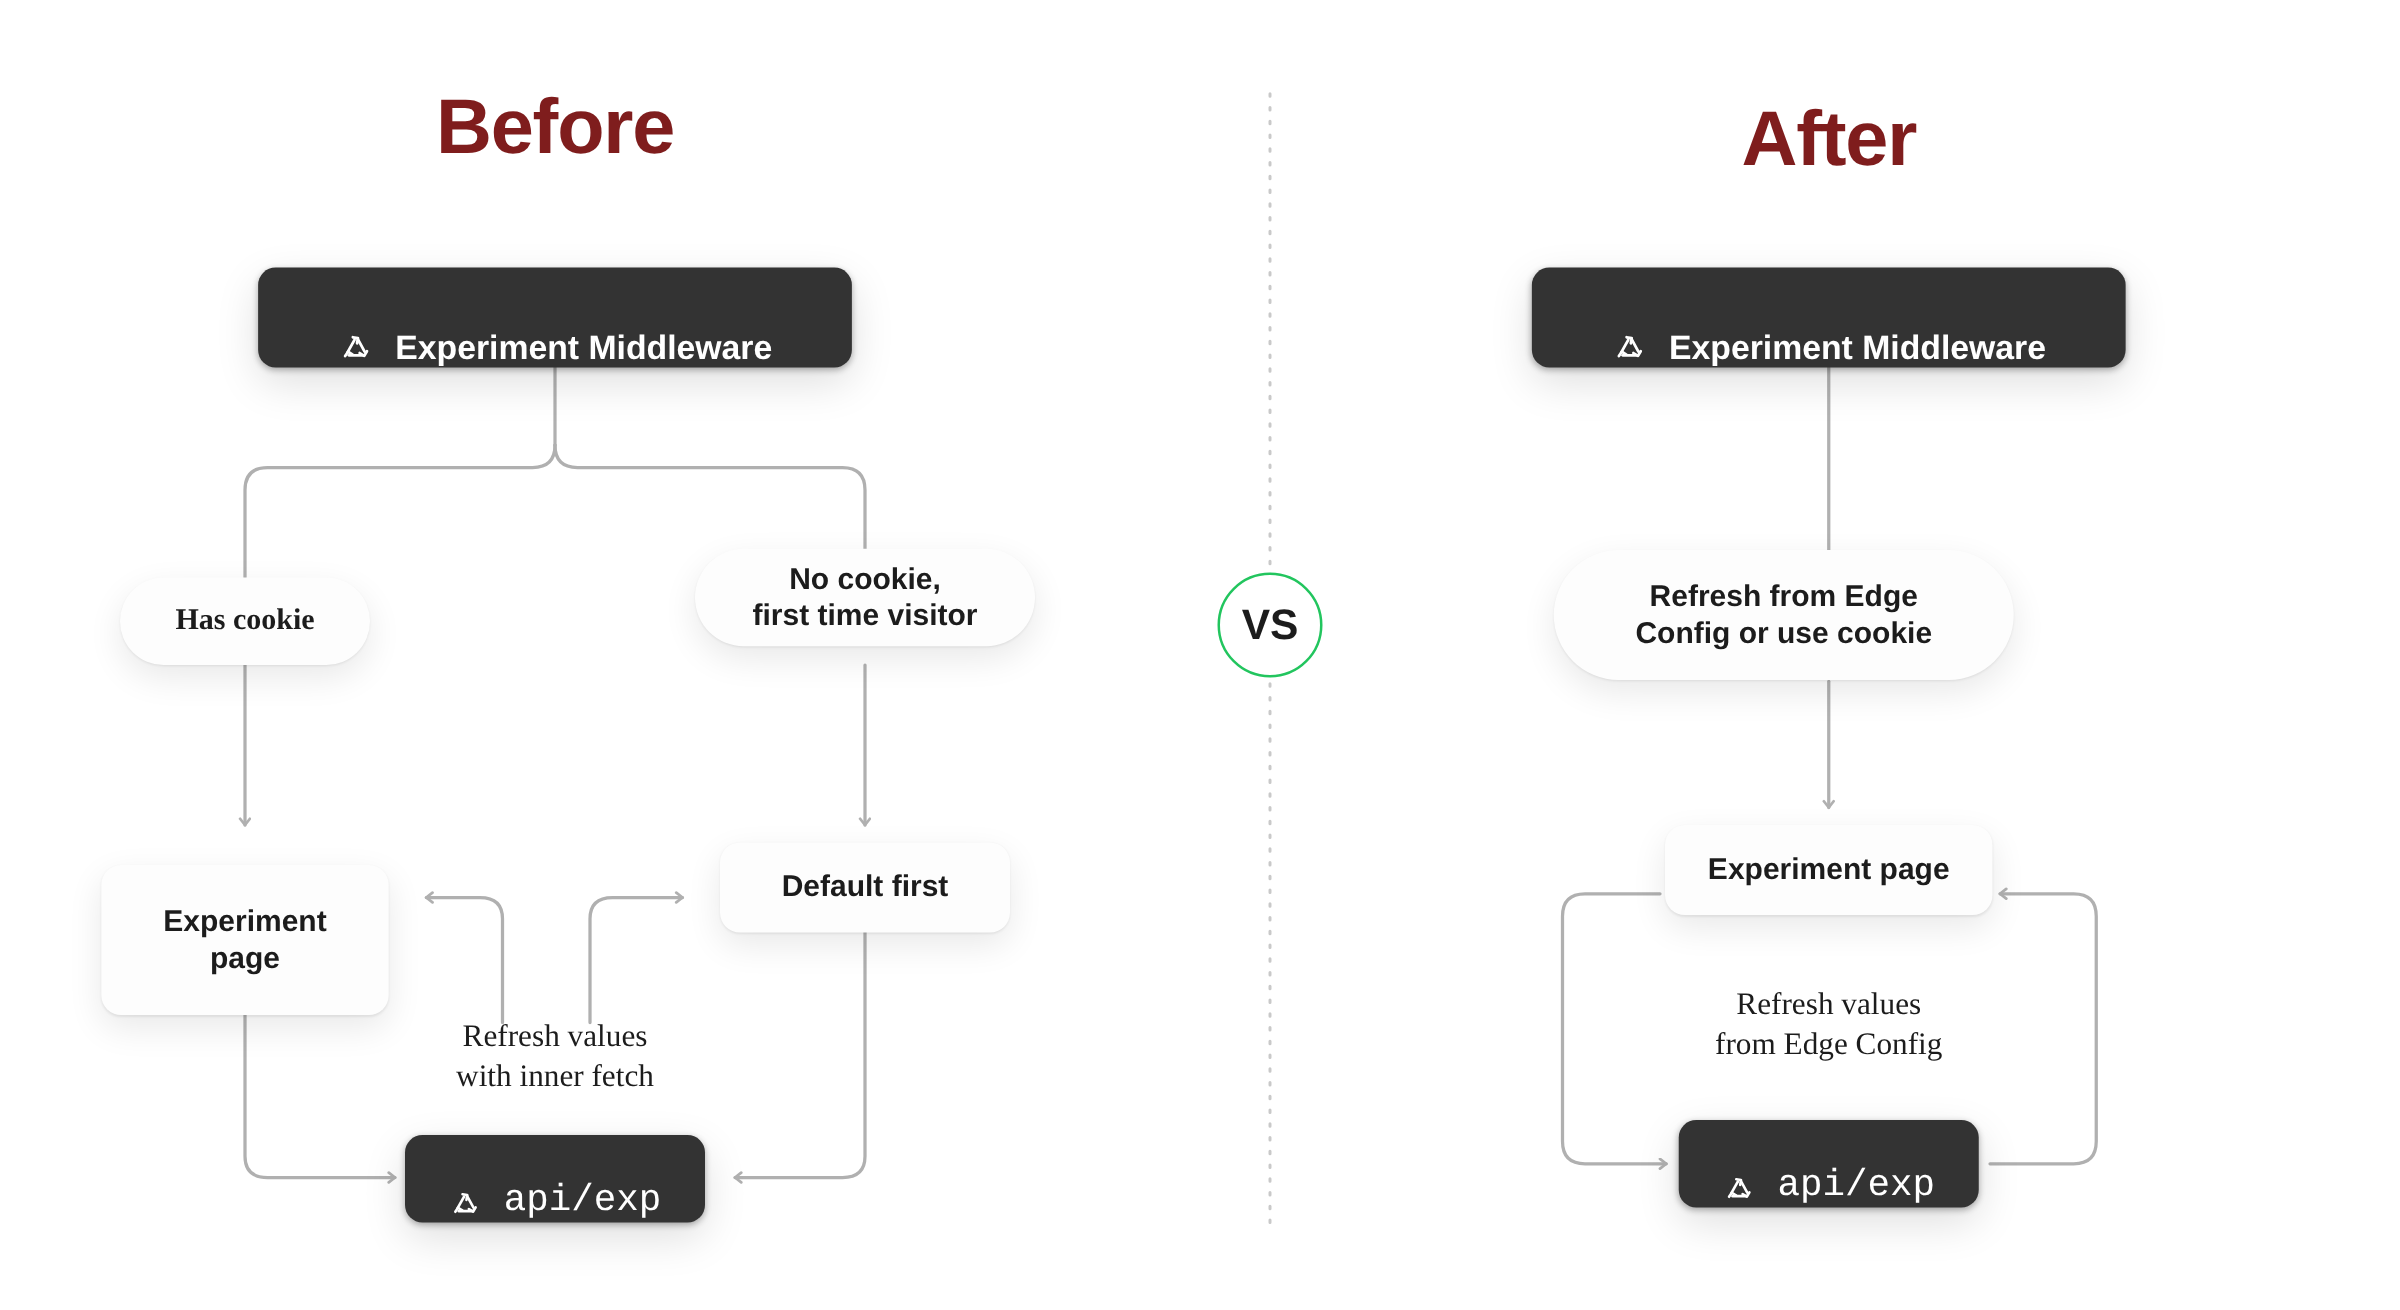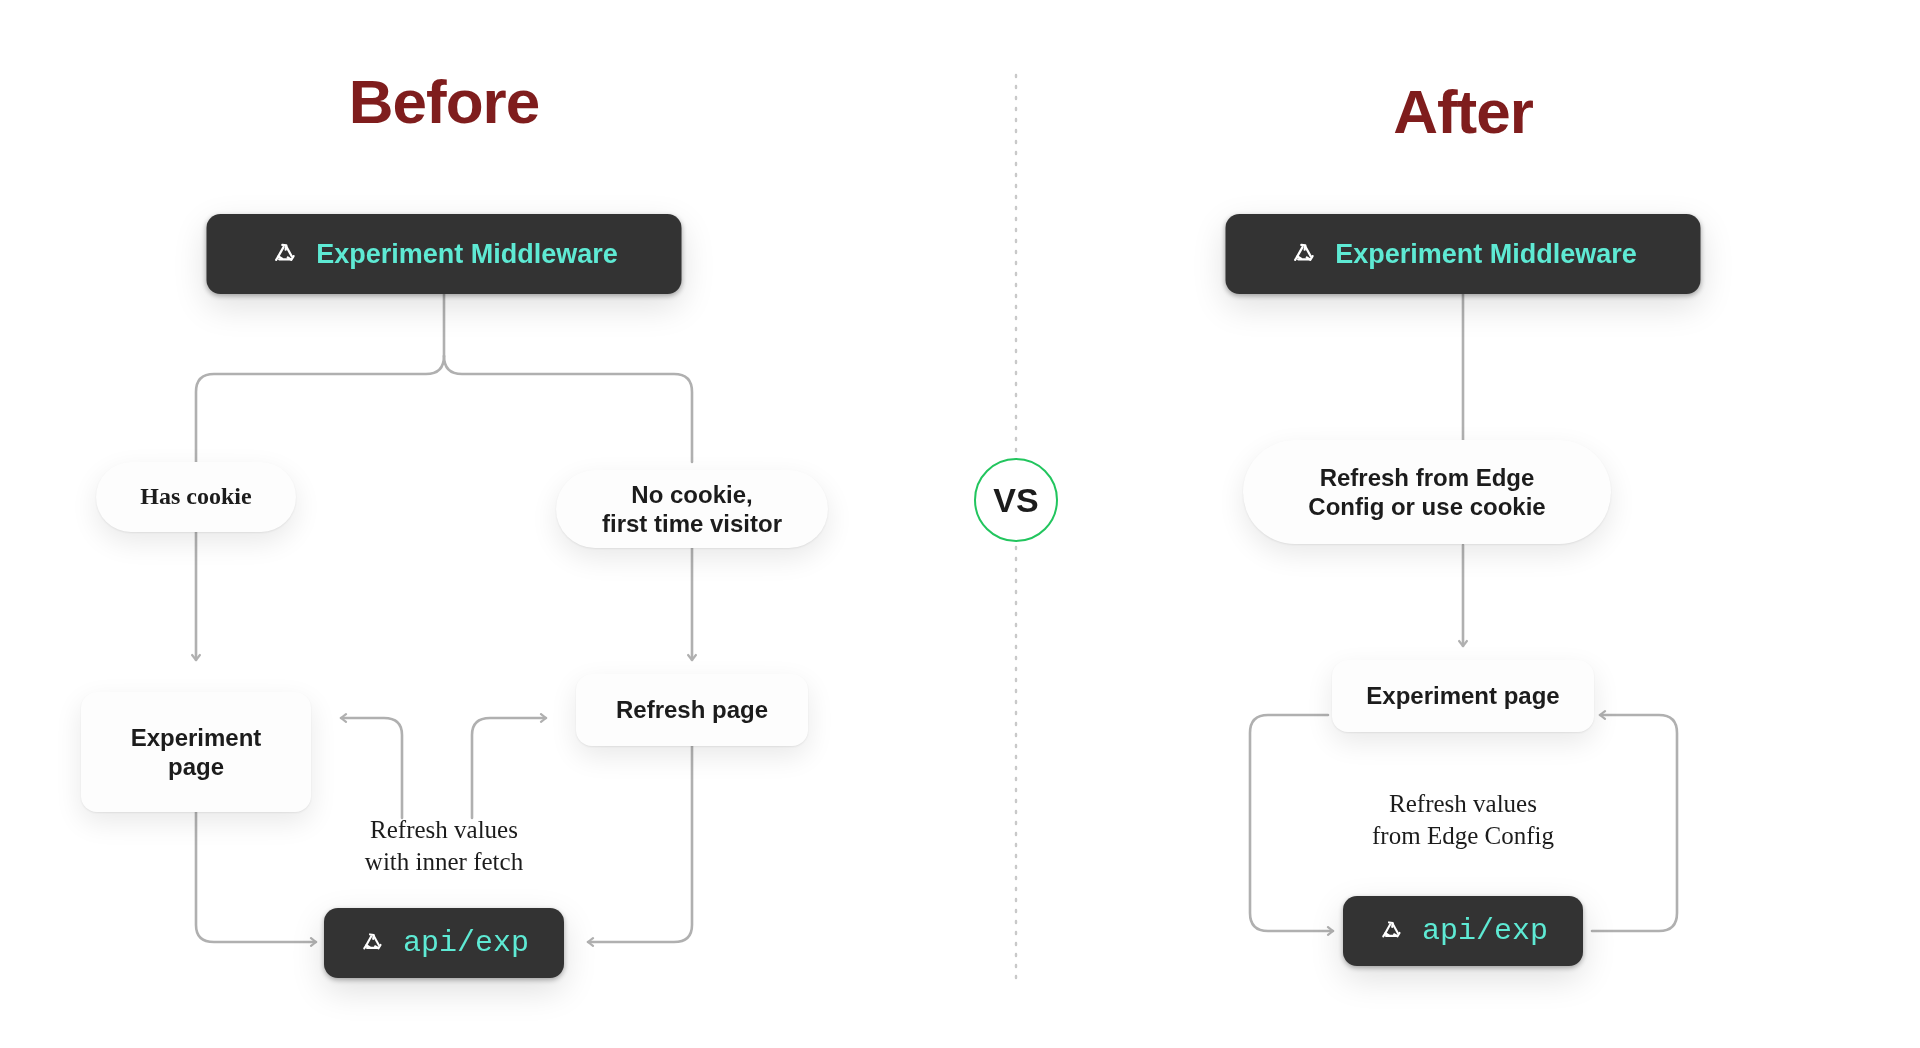--- a/index.html
+++ b/index.html
@@ -45,26 +45,27 @@
     position: absolute;
     box-sizing: border-box;
     display: flex;
     align-items: center;
     justify-content: center;
     text-align: center;
     transform: translateX(-50%);
   }
   .node-dark {
     background: #333333;
-    color: #5eead4;
+    color: #ffffff;
     border-radius: 14px;
     font-size: 27px;
     font-weight: bold;
     gap: 16px;
     box-shadow: 0 2px 5px rgba(0,0,0,0.30), 0 12px 34px rgba(0,0,0,0.13);
+    align-items: flex-end;
   }
   .node-dark.mono {
     font-family: "Liberation Mono", monospace;
     font-weight: normal;
     font-size: 30px;
     letter-spacing: 0px;
   }
   .node-light {
     background: #fdfdfd;
     color: #1c1c1c;
@@ -173,32 +174,32 @@
         <path d="M6.0 22.2 L8.5 18.5 L12.4 21.0"></path>
       </svg>
     </span>
     <span>Experiment Middleware</span>
   </div>
 
   <div class="node node-light pill" style="left:196px; top:462px; width:200px; height:70px;font-family:Liberation Serif, serif;">
     <span>Has cookie</span>
   </div>
 
-  <div class="node node-light pill" style="left:692px; top:470px; width:272px; height:78px; white-space:pre-line;">
+  <div class="node node-light pill" style="left:692px; top:439px; width:272px; height:78px; white-space:pre-line;">
     <span>No cookie,
 first time visitor</span>
   </div>
 
   <div class="node node-light rect" style="left:196px; top:692px; width:230px; height:120px; white-space:pre-line;">
     <span>Experiment
 page</span>
   </div>
 
   <div class="node node-light rect" style="left:692px; top:674px; width:232px; height:72px;">
-    <span>Refresh page</span>
+    <span>Default first</span>
   </div>
 
   <div class="caption" style="left:444px; top:814px; width:320px;">Refresh values
 with inner fetch</div>
 
   <div class="node node-dark mono" style="left:444px; top:908px; width:240px; height:70px;">
     <span class="tri-icon small">
       <svg viewBox="0 0 32 32" width="28" height="28" fill="none" stroke="#ffffff" stroke-width="2.4" stroke-linecap="round" stroke-linejoin="round" aria-hidden="true">
         <path d="M16.6 7.4 L22.6 18.4"></path>
         <path d="M21.9 21.6 L9.2 21.6"></path>

